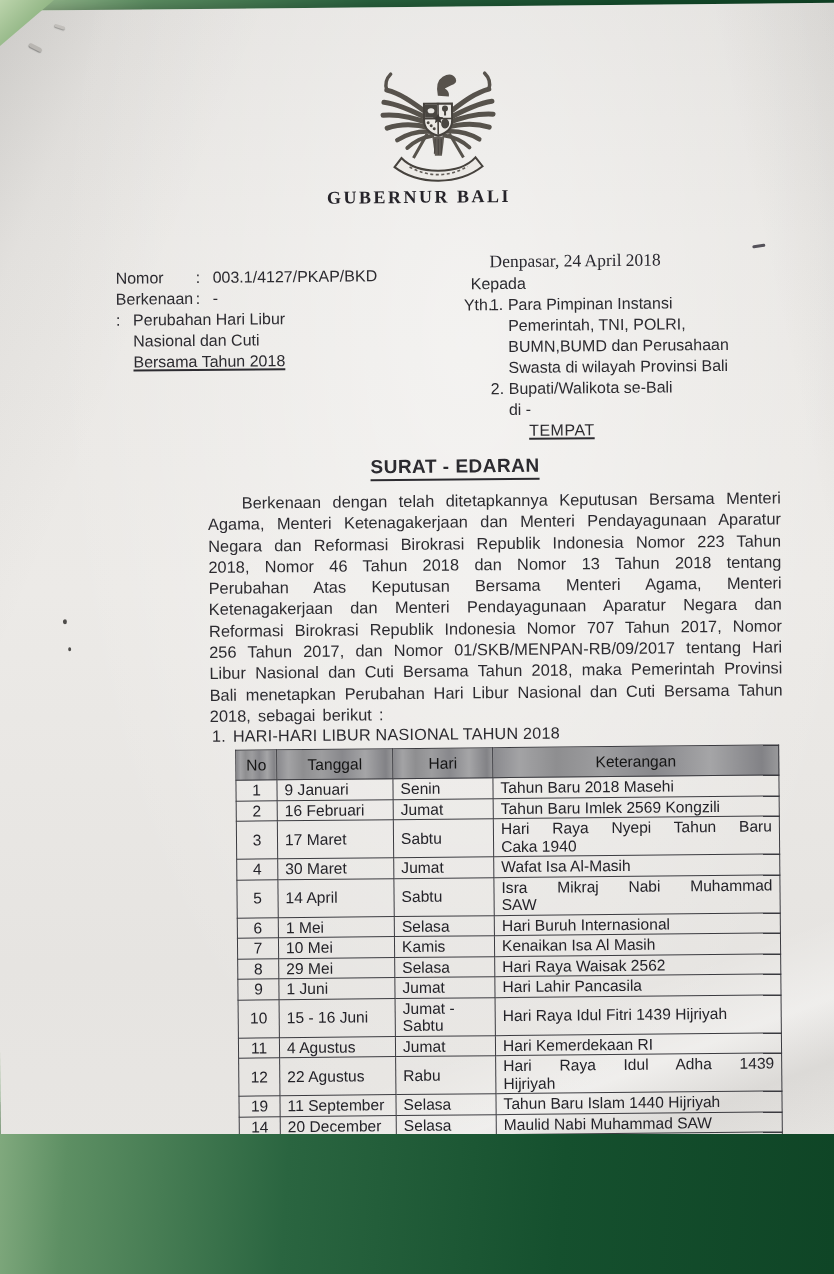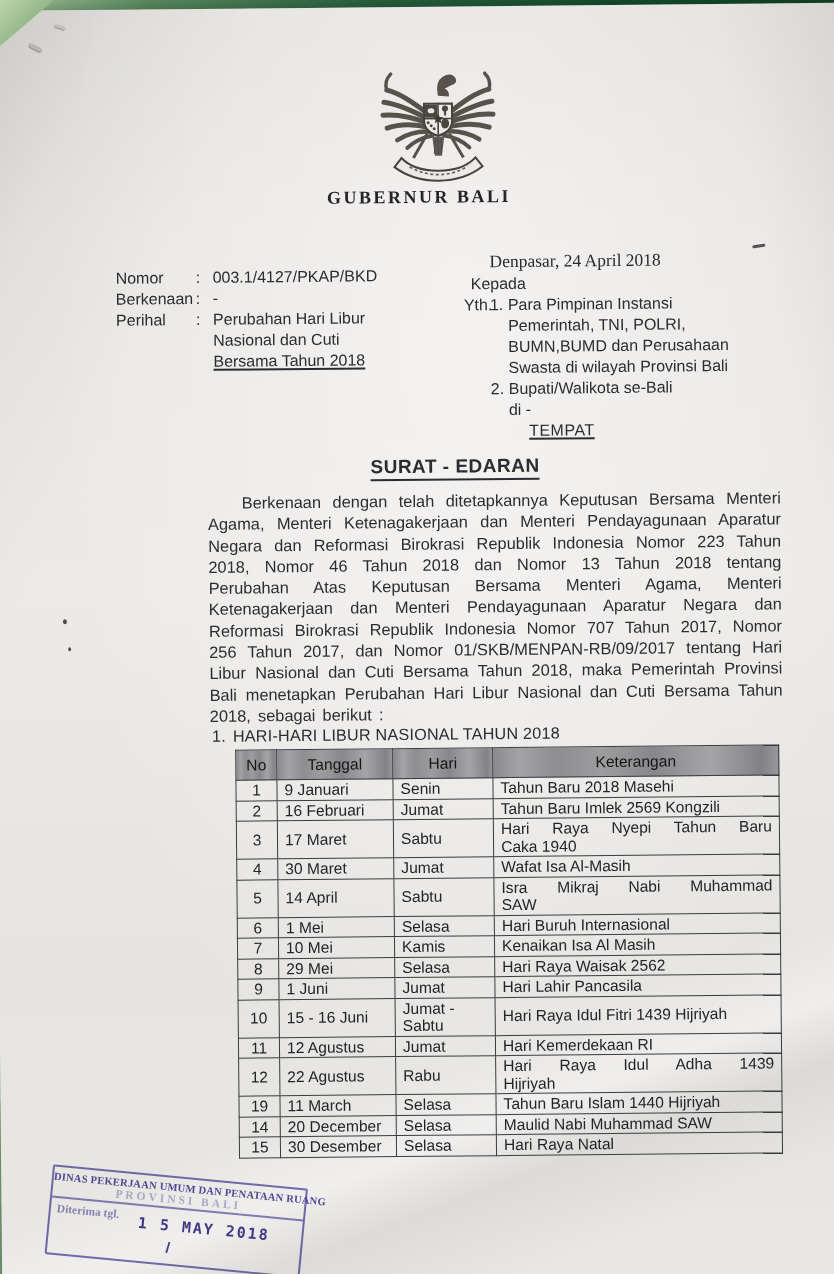--- a/index.html
+++ b/index.html
@@ -1,19 +1,19 @@
 <!DOCTYPE html>
 <html style="--ink: #2c2b30; --paper: #e9e7e4; --table-header-bg: #959597; --green-edge: #15502e; --green-corner: #93b786; --stamp-ink: #584fa4;"><head>
 <meta charset="utf-8">
 <style>
   html,body{margin:0;padding:0;}
   body{width:834px;height:1274px;overflow:hidden;
        font-family:"Liberation Sans",sans-serif;
        background:linear-gradient(94deg,#a9c79c 0%,#5d8f63 16%,#2a6540 40%,#15502e 70%,#0f4526 100%);}
-  .scene{position:relative;width:834px;height:1274px;overflow:hidden;}
+  .scene{position:relative;width:834px;height:1134px;overflow:hidden;}
 
   
   .paper{position:absolute;left:-10px;top:3px;width:856px;height:1290px;
          transform:rotate(-0.55deg);transform-origin:830px 0;
          background:
            radial-gradient(ellipse at 55% 26%,rgba(255,255,255,.45),rgba(255,255,255,0) 62%),
            linear-gradient(113deg,rgba(60,60,58,.14) 0%,rgba(60,60,58,.04) 9%,rgba(0,0,0,0) 20%),
            linear-gradient(258deg,rgba(60,60,58,.08) 0%,rgba(0,0,0,0) 12%),
            linear-gradient(160deg,rgba(0,0,0,0) 76%,rgba(255,255,255,.35) 81%,rgba(70,70,68,.07) 85%,rgba(0,0,0,0) 91%),
            linear-gradient(180deg,#e3e1de 0%,#e9e7e4 18%,#eceae7 45%,#e6e4e1 74%,#e9e7e4 100%);
@@ -160,21 +160,20 @@
           <span class="meta-label">Nomor</span>
           <span class="meta-colon">:</span>
           <span class="meta-value">003.1/4127/PKAP/BKD</span>
         </div>
         <div class="meta-row">
           <span class="meta-label">Berkenaan</span>
           <span class="meta-colon">:</span>
           <span class="meta-value">-</span>
         </div>
         <div class="meta-row">
-          <span class="meta-label">Perihal</span>
           <span class="meta-colon">:</span>
           <span class="meta-value">
             <div>Perubahan Hari Libur</div>
             <div>Nasional dan Cuti</div>
             <div class="u">Bersama Tahun 2018</div>
           </span>
         </div>
       </div>
 
       <div class="address">
@@ -361,21 +360,21 @@
               </td>
               <td class="cell-keterangan">
                 <div>Hari Raya Idul Fitri 1439 Hijriyah</div>
               </td>
             </tr>
             <tr>
               <td class="cell-no">
                 <div>11</div>
               </td>
               <td class="cell-tanggal">
-                <div>12 Agustus</div>
+                <div>4 Agustus</div>
               </td>
               <td class="cell-hari">
                 <div>Jumat</div>
               </td>
               <td class="cell-keterangan">
                 <div>Hari Kemerdekaan RI</div>
               </td>
             </tr>
             <tr>
               <td class="cell-no">
@@ -390,21 +389,21 @@
               <td class="cell-keterangan">
                 <div class="spread">Hari Raya Idul Adha 1439</div>
                 <div>Hijriyah</div>
               </td>
             </tr>
             <tr>
               <td class="cell-no">
                 <div>19</div>
               </td>
               <td class="cell-tanggal">
-                <div>11 March</div>
+                <div>11 September</div>
               </td>
               <td class="cell-hari">
                 <div>Selasa</div>
               </td>
               <td class="cell-keterangan">
                 <div>Tahun Baru Islam 1440 Hijriyah</div>
               </td>
             </tr>
             <tr>
               <td class="cell-no">

